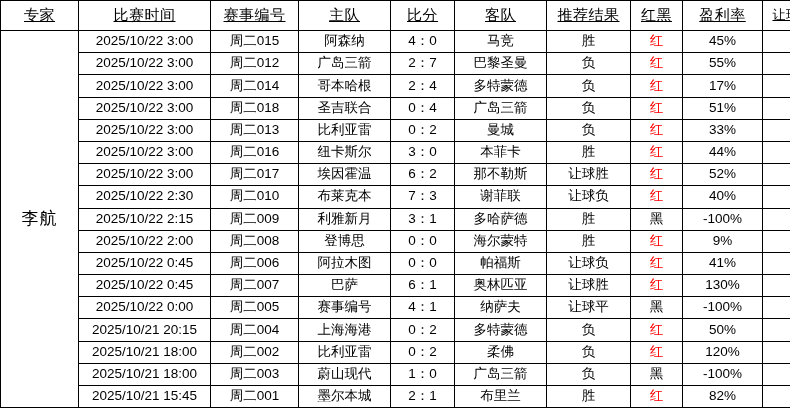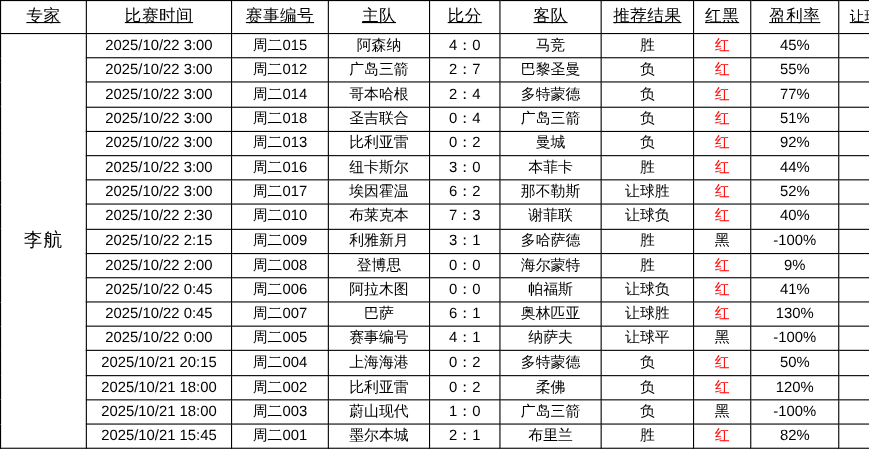--- a/index.html
+++ b/index.html
@@ -122,21 +122,21 @@
         <td>1</td>
       </tr>
       <tr>
         <td>2025/10/22 3:00</td>
         <td>周二014</td>
         <td>哥本哈根</td>
         <td>2：4</td>
         <td>多特蒙德</td>
         <td>负</td>
         <td class="red" style="color: rgb(255, 0, 0);">红</td>
-        <td>77%</td>
+        <td>17%</td>
         <td>1</td>
       </tr>
       <tr>
         <td>2025/10/22 3:00</td>
         <td>周二018</td>
         <td>圣吉联合</td>
         <td>0：4</td>
         <td>广岛三箭</td>
         <td>负</td>
         <td class="red" style="color: rgb(255, 0, 0);">红</td>
@@ -144,21 +144,21 @@
         <td>1</td>
       </tr>
       <tr>
         <td>2025/10/22 3:00</td>
         <td>周二013</td>
         <td>比利亚雷</td>
         <td>0：2</td>
         <td>曼城</td>
         <td>负</td>
         <td class="red" style="color: rgb(255, 0, 0);">红</td>
-        <td>92%</td>
+        <td>33%</td>
         <td>1</td>
       </tr>
       <tr>
         <td>2025/10/22 3:00</td>
         <td>周二016</td>
         <td>纽卡斯尔</td>
         <td>3：0</td>
         <td>本菲卡</td>
         <td>胜</td>
         <td class="red" style="color: rgb(255, 0, 0);">红</td>

